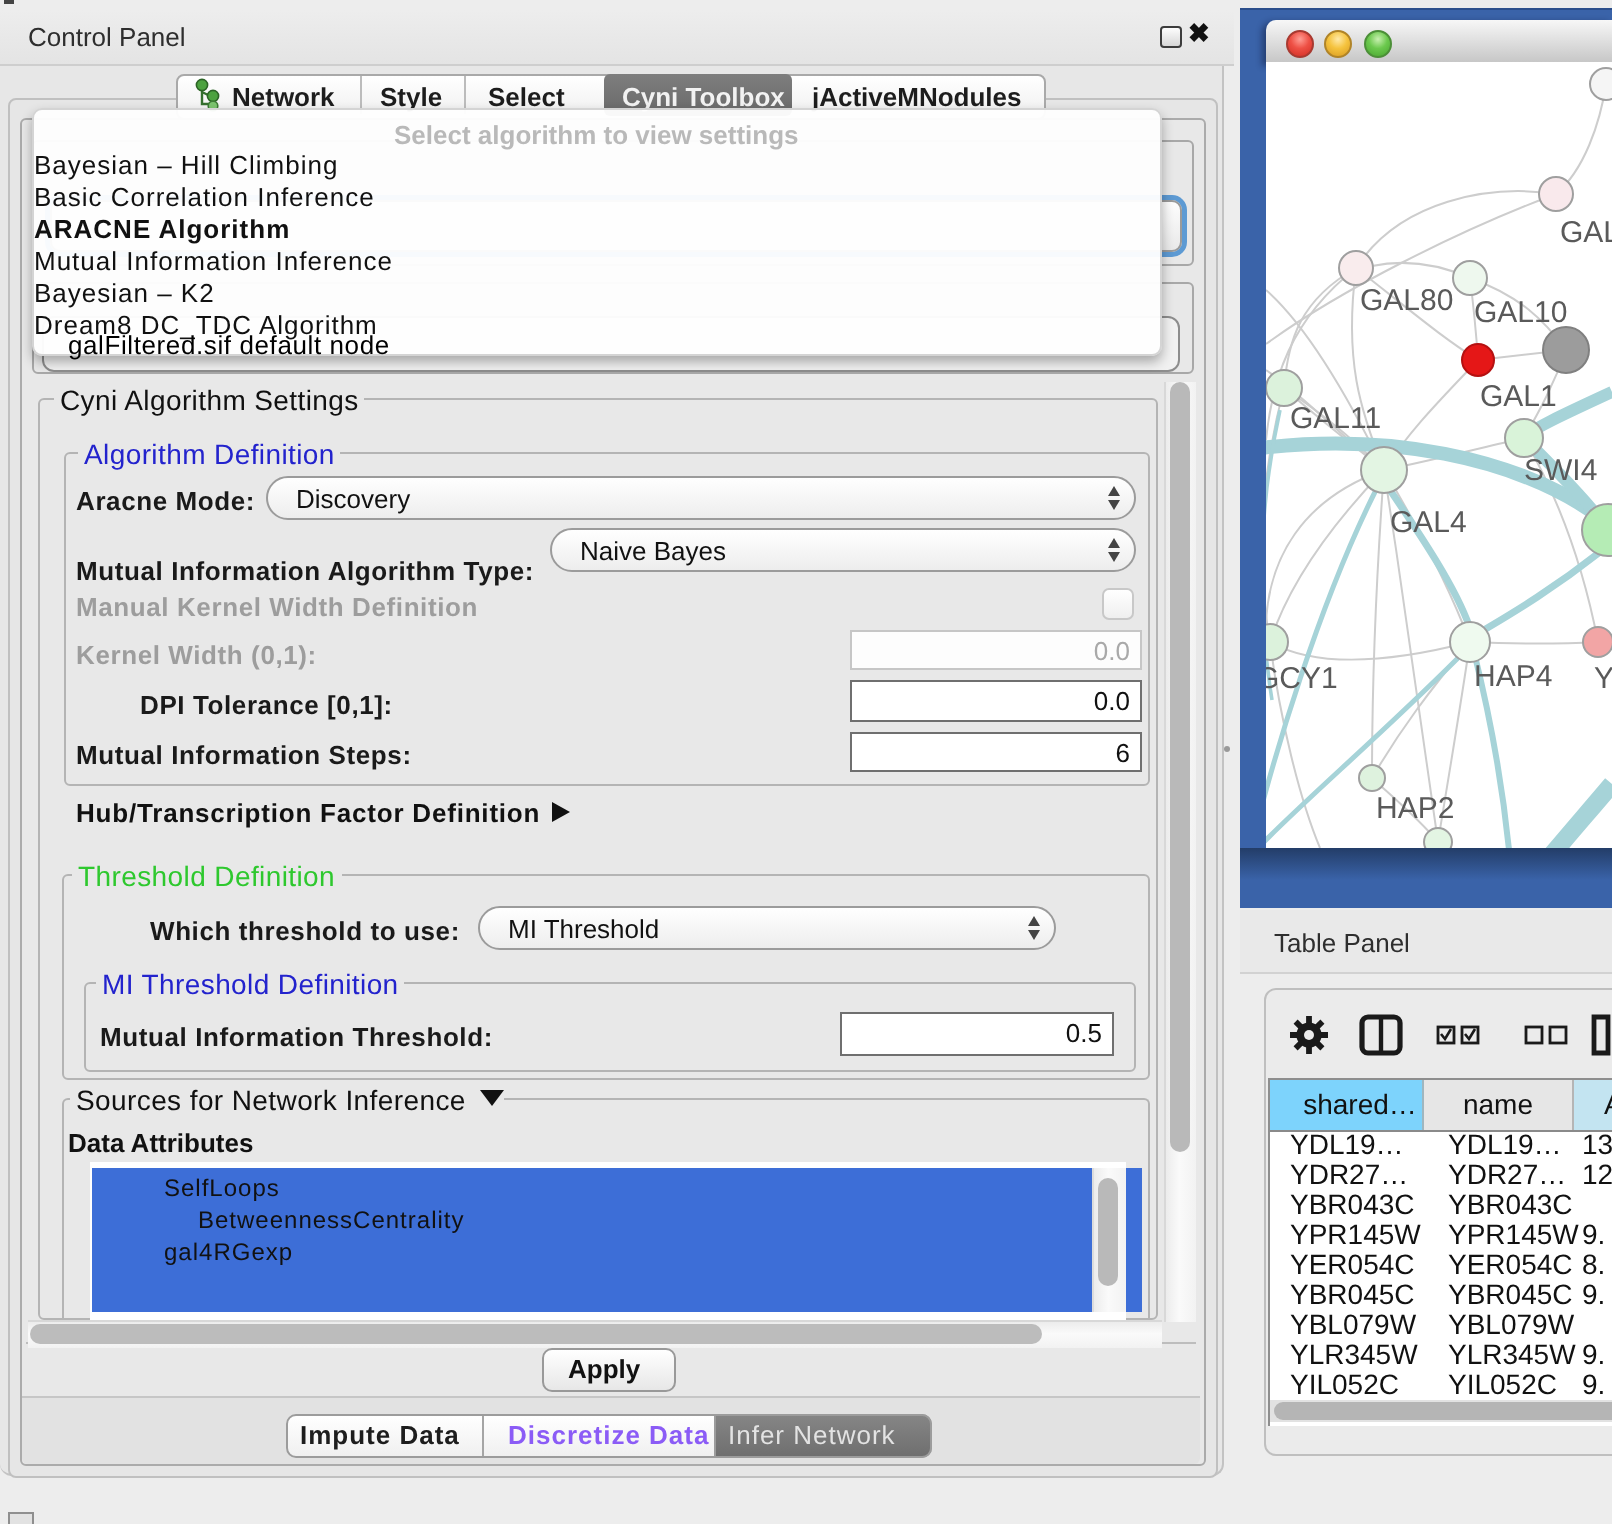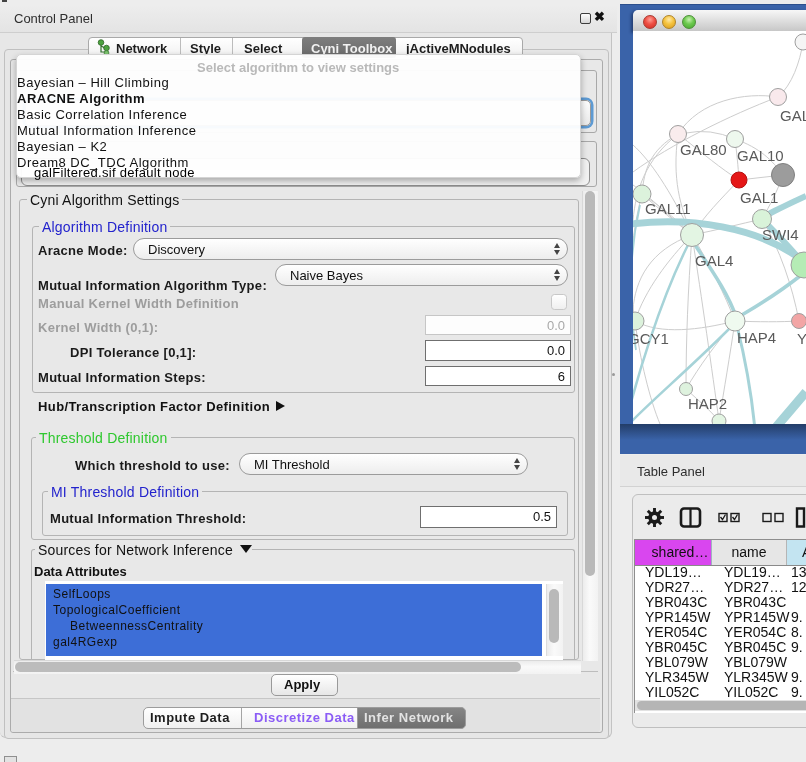--- a/index.html
+++ b/index.html
@@ -119,45 +119,44 @@
 <div class="a lbl" style="left:50px;top:511px;">Mutual Information Threshold:</div>
 <div class="fld a" style="left:420px;top:506px;width:137px;height:22px;">0.5</div>
 
 <div class="grp a" style="left:31px;top:549px;width:544px;height:111px;border-bottom:none;border-radius:3px 3px 0 0;">
   <span class="gt" style="left:3px;color:#111;">Sources for Network Inference &nbsp;</span>
 </div>
 <div class="a" style="left:240px;top:545px;width:0;height:0;border-left:6.5px solid transparent;border-right:6.5px solid transparent;border-top:8px solid #111;background:#e8e8e8;"></div>
 <div class="a" style="left:34px;top:564px;font-size:13px;font-weight:bold;color:#111;">Data Attributes</div>
 
 <div class="a" style="left:45px;top:581px;width:518px;height:79px;background:#fff;"></div>
-<div class="a" style="left:46px;top:584px;width:496px;height:72px;background:#3d6ed7;color:#fff;overflow:hidden;">
+<div class="a" style="left:46px;top:584px;width:496px;height:72px;background:#3d6ed7;color:#fff;overflow:hidden;padding-left:29px;">
   <div class="pitem" style="padding-left:7px;margin-top:3px;font-size:12px;">SelfLoops</div>
-  <div class="pitem" style="padding-left:7px;font-size:12px;">TopologicalCoefficient</div>
   <div class="pitem" style="padding-left:7px;font-size:12px;margin-left:17px;">BetweennessCentrality</div>
   <div class="pitem" style="padding-left:7px;font-size:12px;">gal4RGexp</div>
 </div>
 <div class="a" style="left:546px;top:584px;width:16px;height:72px;background:linear-gradient(90deg,#ececec,#fafafa 45%,#f2f2f2);border-left:1px solid #dcdcdc;"></div>
 <div class="a" style="left:549px;top:589px;width:10px;height:54px;background:#b9b9b9;border-radius:6px;"></div>
 
 <div class="a" style="left:271px;top:674px;width:65px;height:20px;background:linear-gradient(#ffffff,#e7e7e7);border:1px solid #999;border-radius:5px;"></div>
 <div class="a" style="left:284px;top:677px;font-size:13px;font-weight:bold;color:#111;">Apply</div>
 
 <div class="a" style="left:143px;top:707px;width:323px;height:22px;background:linear-gradient(#ffffff,#f0f0f0);border:1px solid #9c9c9c;border-radius:5px;box-sizing:border-box;"></div>
 <div class="a" style="left:241px;top:708px;width:1px;height:20px;background:#a5a5a5;"></div>
 <div class="a" style="left:357px;top:707px;width:109px;height:22px;background:linear-gradient(#858585,#6f6f6f);border:1px solid #9c9c9c;border-radius:0 5px 5px 0;box-sizing:border-box;"></div>
 <div class="a" style="left:150px;top:710px;font-size:13px;font-weight:bold;color:#1d1d1d;letter-spacing:0.5px;">Impute Data</div>
 <div class="a" style="left:254px;top:710px;font-size:13px;font-weight:bold;color:#8b5cf6;letter-spacing:0.5px;">Discretize Data</div>
-<div class="a" style="left:364px;top:710px;font-size:13px;font-weight:bold;color:#e3e3e3;letter-spacing:0.5px;">Infer Network</div>
+<div class="a" style="left:364px;top:710px;font-size:13px;font-weight:normal;color:#e3e3e3;letter-spacing:0.5px;">Infer Network</div>
 
 <div class="a" style="left:16px;top:54px;width:563px;height:122px;background:rgba(254,254,254,0.96);border:1px solid #d4d4d4;border-radius:5px;box-shadow:0 3px 6px rgba(0,0,0,0.3);"></div>
 <div class="a" style="left:197px;top:60px;font-size:13px;font-weight:bold;color:#b9b9b9;">Select algorithm to view settings</div>
 <div class="a" style="left:17px;top:75px;">
   <div class="pitem">Bayesian – Hill Climbing</div>
+  <div class="pitem">Basic Correlation Inference</div>
   <div class="pitem" style="font-weight:bold;">ARACNE Algorithm</div>
-  <div class="pitem">Basic Correlation Inference</div>
   <div class="pitem">Mutual Information Inference</div>
   <div class="pitem">Bayesian – K2</div>
   <div class="pitem">Dream8 DC_TDC Algorithm</div>
 </div>
 <div class="a" style="left:34px;top:165px;font-size:13px;color:#000000;letter-spacing:0.3px;">galFiltered.sif default node</div>
 
 <div class="a" style="left:612px;top:373px;width:3px;height:3px;background:#9a9a9a;border-radius:50%;"></div>
 
 <div class="a" style="left:4px;top:756px;width:11px;height:10px;border:1.5px solid #8f8f8f;background:#e2e2e2;"></div>
 
@@ -271,21 +270,21 @@
     <rect x="87" y="7.5" width="8" height="8"></rect>
     <path d="M76.5 11 l2 2.5 l3 -5" stroke-width="1.3"></path>
     <path d="M88.5 11 l2 2.5 l3 -5" stroke-width="1.3"></path>
     <rect x="119" y="7.5" width="8" height="8"></rect>
     <rect x="131" y="7.5" width="8" height="8"></rect>
   </g>
   <path d="M153 2.5 h7 v18 h-7 z" fill="none" stroke="#1a1a1a" stroke-width="2.4"></path>
 </svg>
 
 <div class="a" style="left:634px;top:539px;width:172px;height:173px;background:#fff;border-left:1px solid #8e8e8e;border-top:1px solid #8e8e8e;overflow:hidden;font-size:14px;color:#111;">
-  <div style="position:absolute;left:0;top:0;width:77px;height:25px;background:#d946ef;border-right:1px solid #9fb6bf;box-sizing:border-box;text-align:center;line-height:25px;text-indent:14px;">shared…</div>
+  <div style="position:absolute;left:0;top:0;width:77px;height:25px;background:#7dd3fc;border-right:1px solid #9fb6bf;box-sizing:border-box;text-align:center;line-height:25px;text-indent:14px;">shared…</div>
   <div style="position:absolute;left:77px;top:0;width:75px;height:25px;background:#e6e6e6;border-right:1px solid #b5b5b5;box-sizing:border-box;text-align:center;line-height:25px;">name</div>
   <div style="position:absolute;left:152px;top:0;width:20px;height:25px;background:#c3e4f1;text-align:left;line-height:25px;padding-left:15px;">A</div>
   <div style="position:absolute;left:0;top:25px;width:172px;height:1px;background:#8a8a8a;"></div>
   <div style="position:absolute;left:10px;top:25px;line-height:15.05px;white-space:pre;">YDL19…
 YDR27…
 YBR043C
 YPR145W
 YER054C
 YBR045C
 YBL079W

